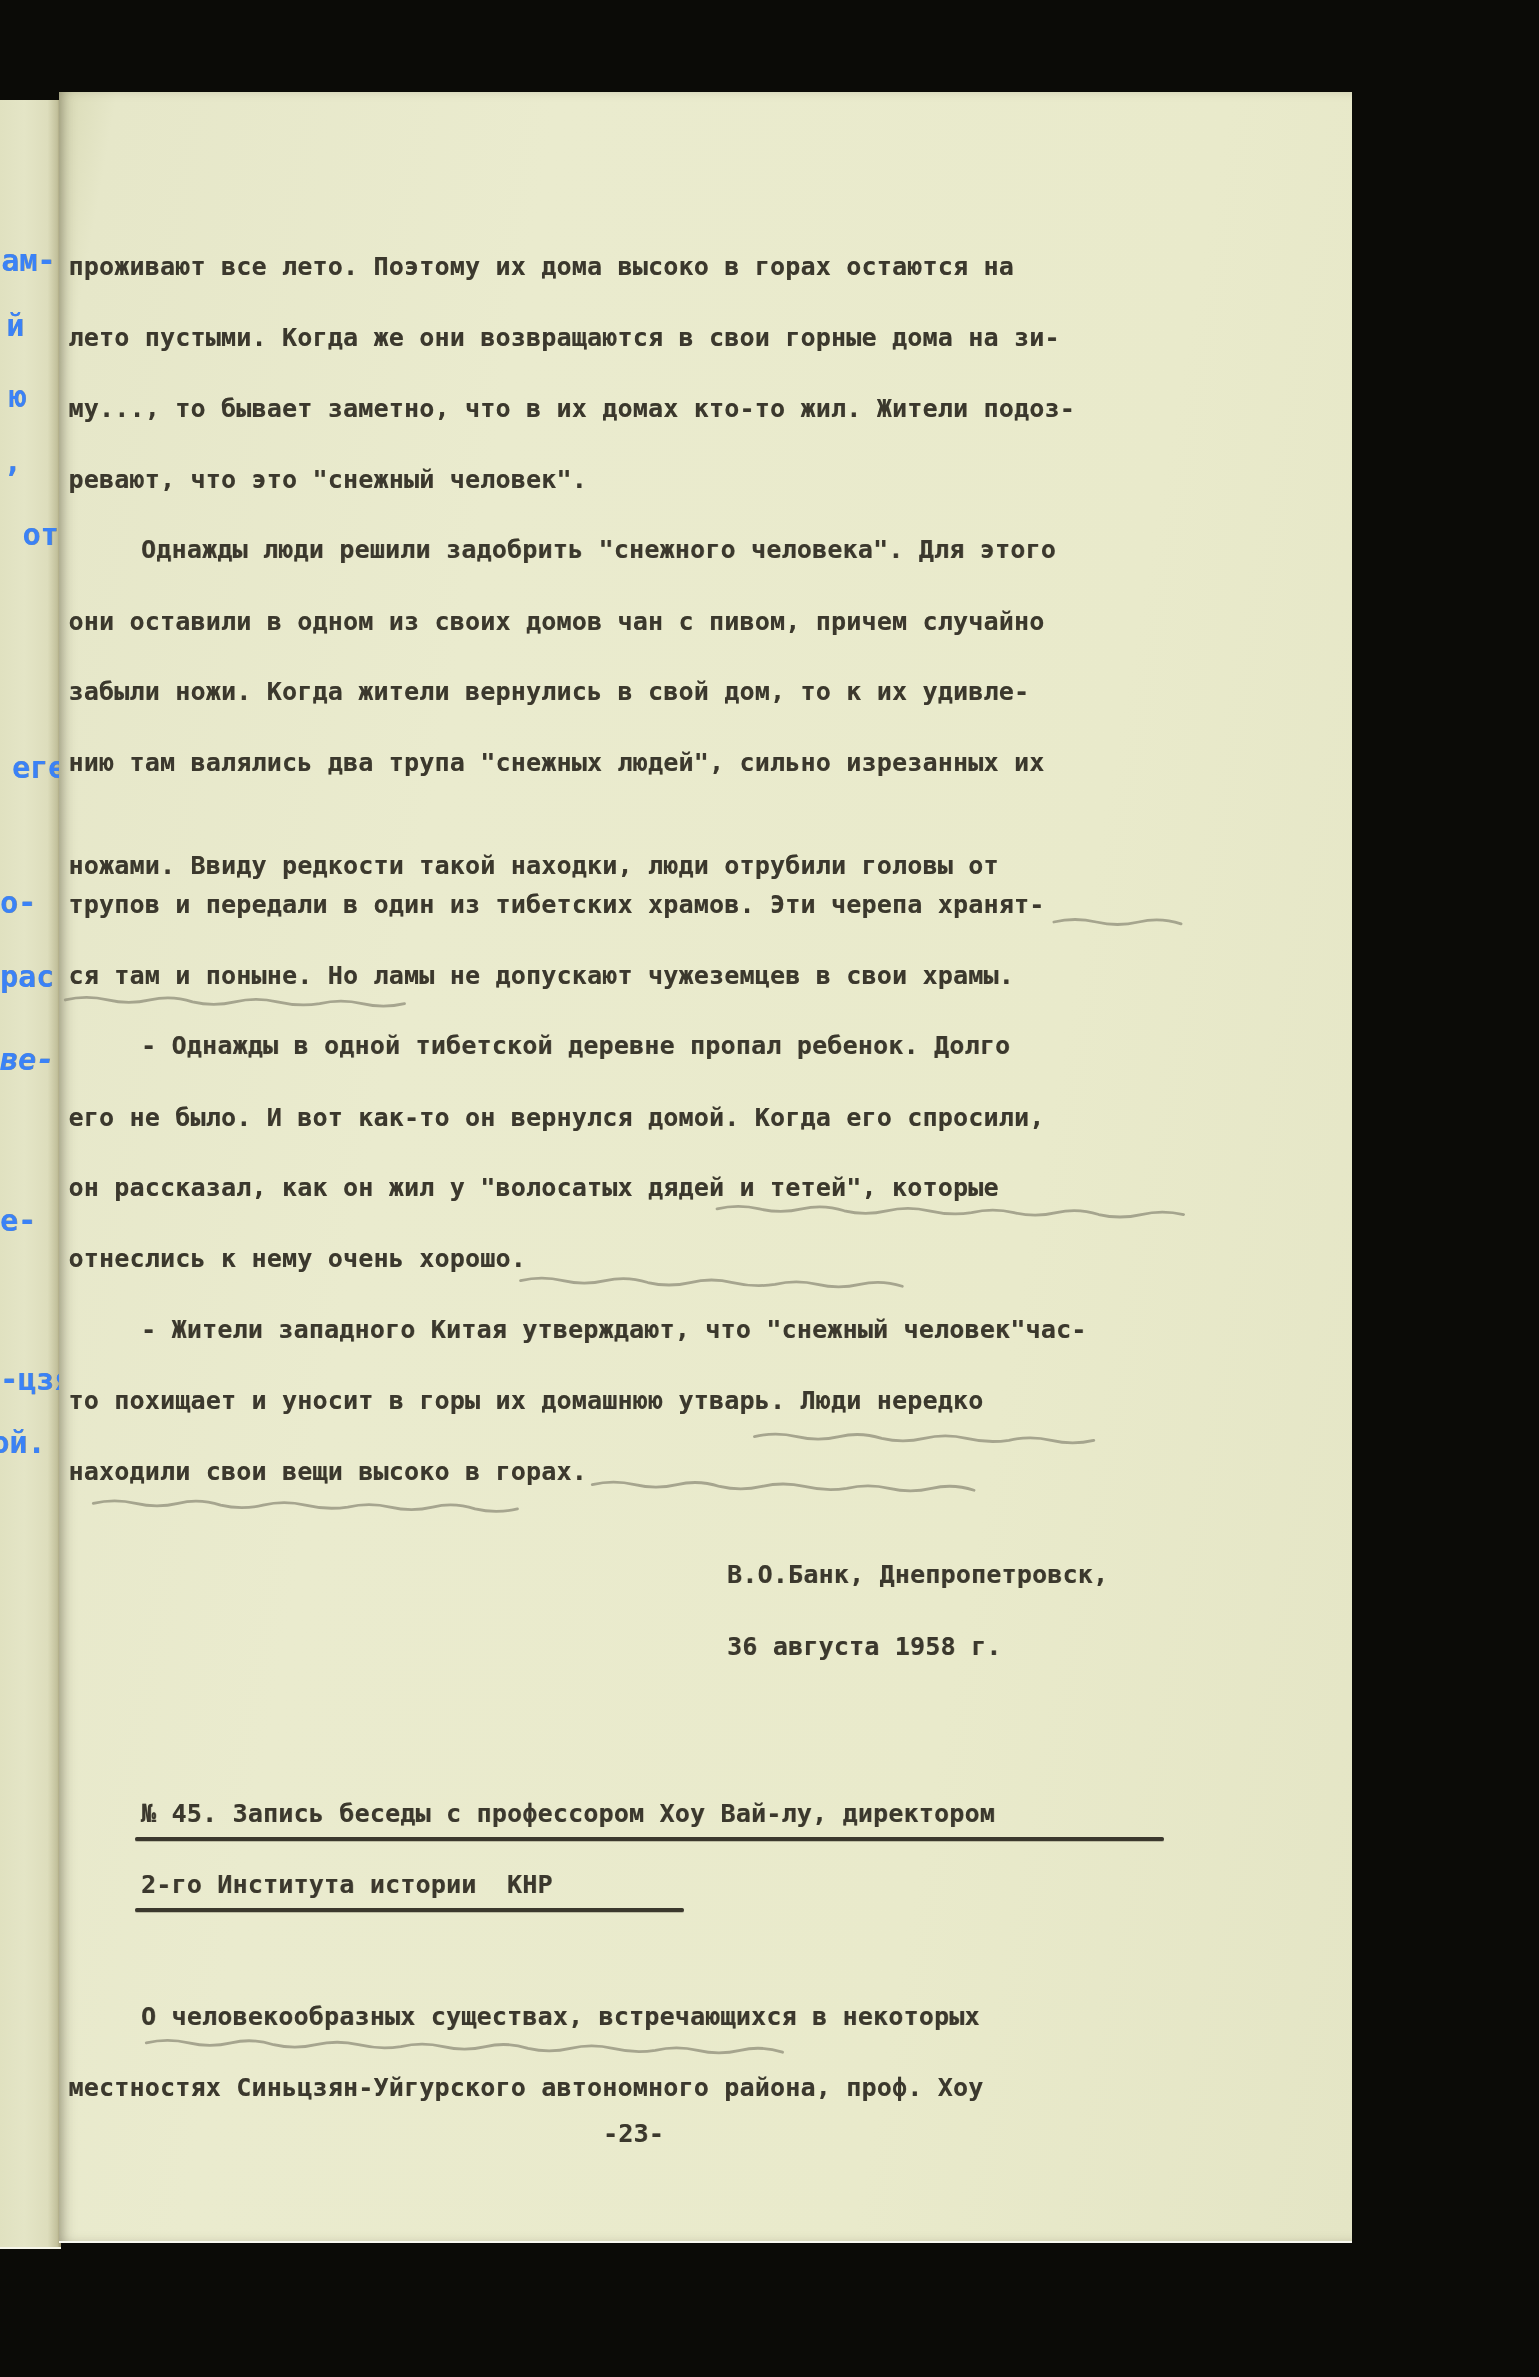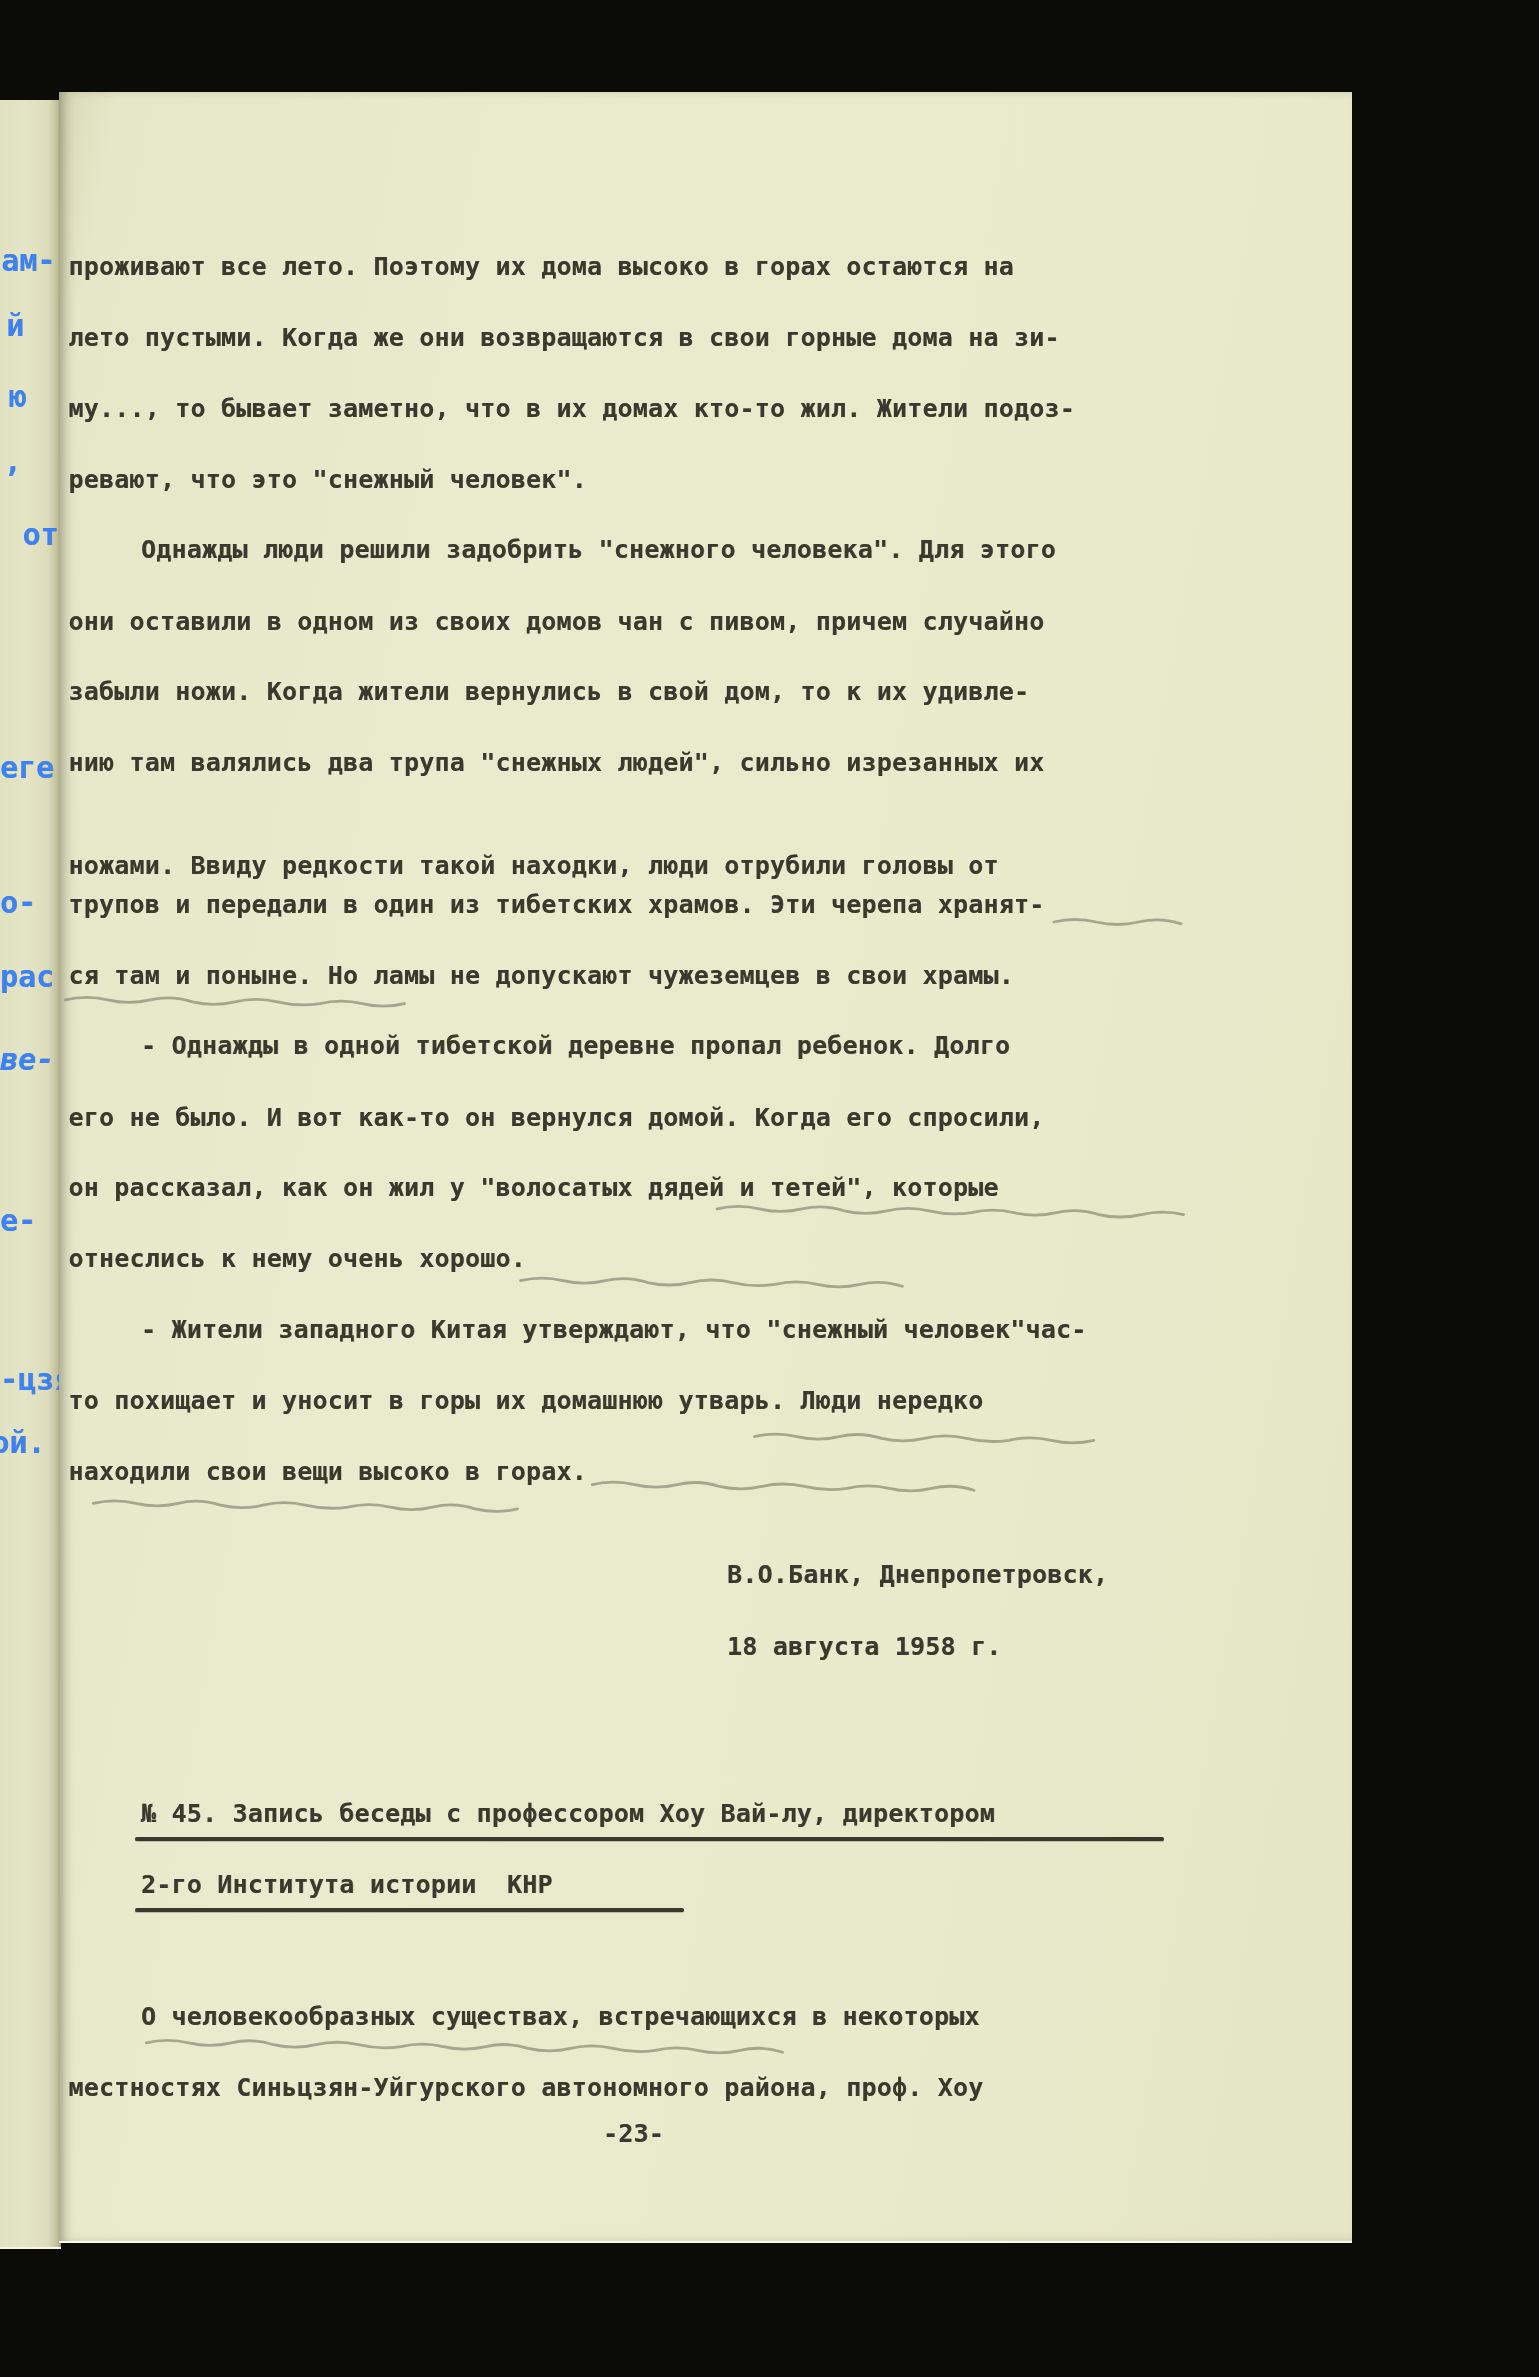--- a/index.html
+++ b/index.html
@@ -55,21 +55,21 @@
 <div class="canvas">
 
   <div class="sliver"></div>
 
   <div class="frag-layer" id="frag-layer">
       <div class="frag" style="left: 1.2px; top: 243px;">ам-</div>
       <div class="frag" style="left: 6.2px; top: 308px;">й</div>
       <div class="frag" style="left: 8.7px; top: 379px;">ю</div>
       <div class="frag" style="left: 3.7px; top: 444px;">,</div>
       <div class="frag" style="left: 22.5px; top: 517px;">от</div>
-      <div class="frag" style="left: 0px; top: 750px; text-align: right;">еге</div>
+      <div class="frag" style="left: 12px; top: 750px; text-align: right;">еге</div>
       <div class="frag" style="left: 0px; top: 885px;">о-</div>
       <div class="frag" style="left: 0px; top: 959px;">рас</div>
       <div class="frag" style="left: 0px; top: 1042px; font-style: italic;">ве-</div>
       <div class="frag" style="left: 0px; top: 1203px;">е-</div>
       <div class="frag" style="left: 0px; top: 1362px;">-цзя</div>
       <div class="frag" style="left: -8.7px; top: 1425px;">ой.</div>
     </div>
 
   <div class="page">
     <svg id="pencil" width="1293" height="2149" viewBox="0 0 2073 3444">
@@ -95,21 +95,21 @@
         <div class="tline" style="left: 9.4px; top: 795px; color: rgb(59, 56, 45);">трупов и передали в один из тибетских храмов. Эти черепа хранят-</div>
         <div class="tline" style="left: 9.4px; top: 866px; color: rgb(59, 56, 45);">ся там и поныне. Но ламы не допускают чужеземцев в свои храмы.</div>
         <div class="tline" style="left: 82px; top: 936px; color: rgb(59, 56, 45); text-align: right;">- Однажды в одной тибетской деревне пропал ребенок. Долго</div>
         <div class="tline" style="left: 9.4px; top: 1008px; color: rgb(59, 56, 45);">его не было. И вот как-то он вернулся домой. Когда его спросили,</div>
         <div class="tline" style="left: 9.4px; top: 1078px; color: rgb(59, 56, 45);">он рассказал, как он жил у "волосатых дядей и тетей", которые</div>
         <div class="tline" style="left: 9.4px; top: 1149px; color: rgb(59, 56, 45);">отнеслись к нему очень хорошо.</div>
         <div class="tline" style="left: 82px; top: 1220px; color: rgb(59, 56, 45);">- Жители западного Китая утверждают, что "снежный человек"час-</div>
         <div class="tline" style="left: 9.4px; top: 1291px; color: rgb(59, 56, 45);">то похищает и уносит в горы их домашнюю утварь. Люди нередко</div>
         <div class="tline" style="left: 9.4px; top: 1362px; color: rgb(59, 56, 45);">находили свои вещи высоко в горах.</div>
         <div class="tline" style="left: 668px; top: 1465px; color: rgb(59, 56, 45);">В.О.Банк, Днепропетровск,</div>
-        <div class="tline" style="left: 668px; top: 1537px; color: rgb(59, 56, 45);">18 августа 1958 г.</div>
+        <div class="tline" style="left: 668px; top: 1537px; color: rgb(59, 56, 45);">36 августа 1958 г.</div>
         <div class="tline" style="left: 82px; top: 1704px; color: rgb(59, 56, 45);">№ 45. Запись беседы с профессором Хоу Вай-лу, директором</div>
         <div class="tline" style="left: 82px; top: 1775px; color: rgb(59, 56, 45);">2-го Института истории  КНР</div>
         <div class="tline" style="left: 82px; top: 1907px; color: rgb(59, 56, 45);">О человекообразных существах, встречающихся в некоторых</div>
         <div class="tline" style="left: 9.4px; top: 1978px; color: rgb(59, 56, 45);">местностях Синьцзян-Уйгурского автономного района, проф. Хоу</div>
         <div class="tline" style="left: 544px; top: 2024px; color: rgb(59, 56, 45);">-23-</div>
       </div>
     <div id="underlines">
         <div class="underline" style="left: 76px; top: 1745px; width: 1029px;"></div>
         <div class="underline" style="left: 76px; top: 1816px; width: 549px;"></div>
       </div>

